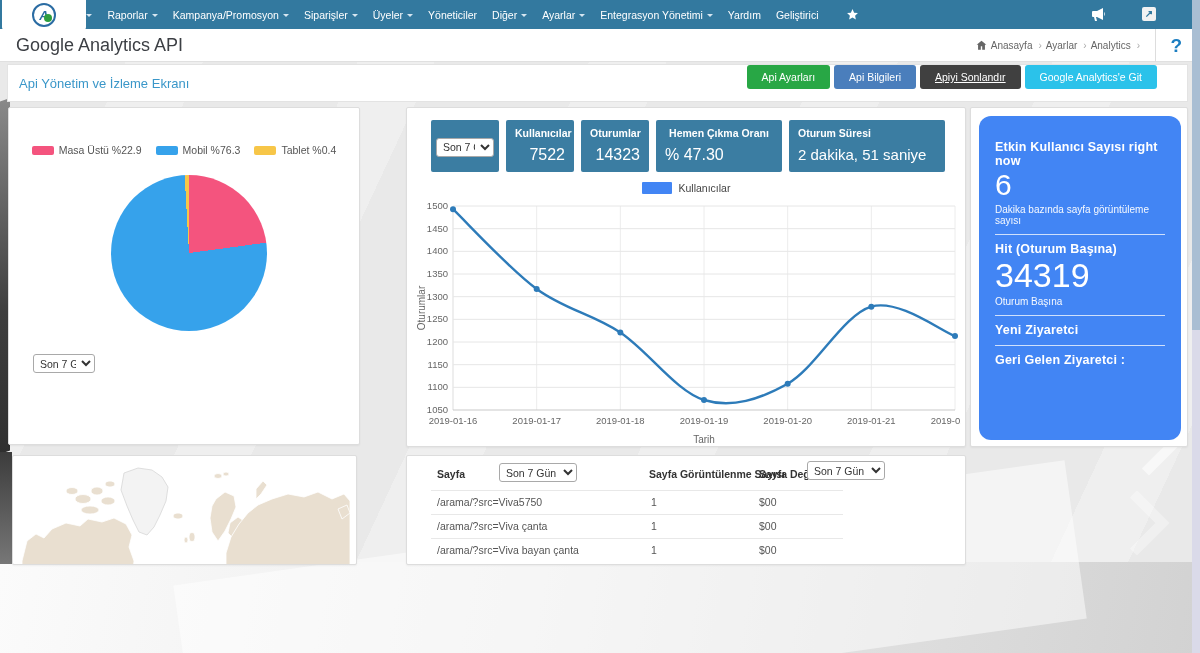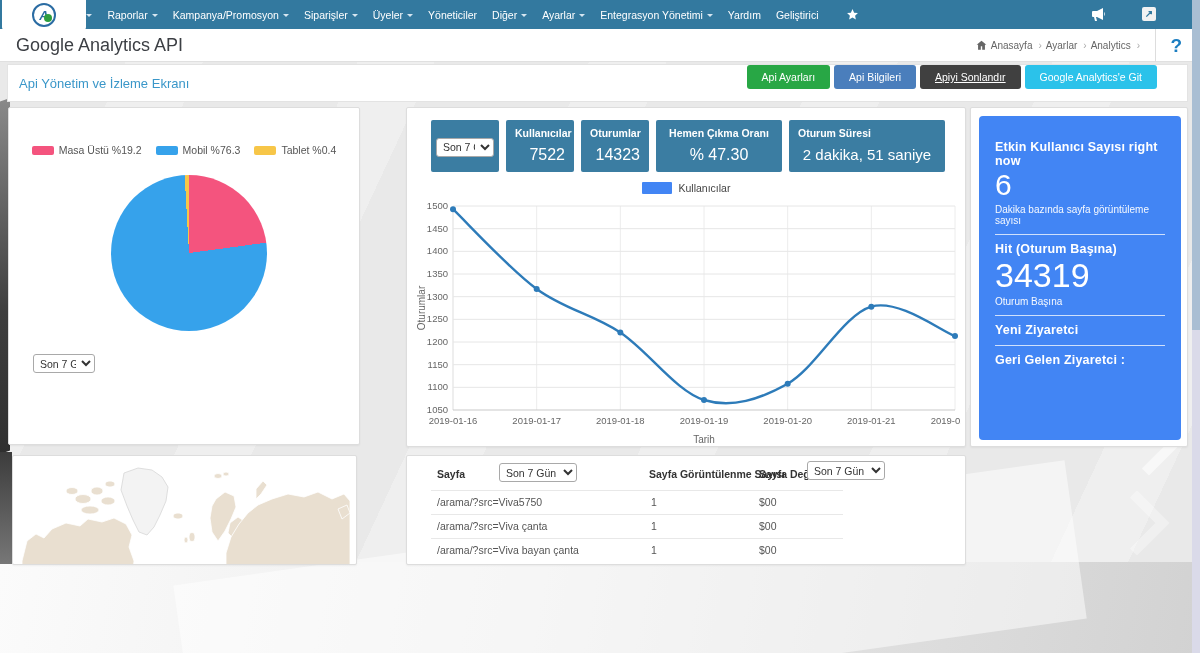--- a/index.html
+++ b/index.html
@@ -85,31 +85,31 @@
      font-family:"Liberation Sans",sans-serif; color:#333; height:19px; padding:0 2px; cursor:pointer; }
   .pie-period { position:absolute; left:24px; top:246px; width:62px; }
 
   
   .stats-row { position:absolute; left:24px; top:12px; display:flex; gap:7px; }
   .stat-box { background:#3b7da2; height:52px; border-radius:2px; color:#fff; padding:7px 9px 5px; }
   .stat-box .sb-label { font-size:10.5px; font-weight:bold; text-align:center; }
   .stat-box .sb-value { font-size:16px; text-align:right; margin-top:7px; }
   .sb-select-wrap { width:68px; display:flex; align-items:center; justify-content:center; }
   .sb-0 { width:68px; } .sb-1 { width:68px; } .sb-2 { width:126px; } .sb-3 { width:156px; }
-  .sb-2 .sb-value, .sb-3 .sb-value { text-align:center; }
+  .sb-2 .sb-value, .sb-3 .sb-value { text-align:left; }
   .sb-3 .sb-label { text-align:left; }
 
   
   .chart-legend { position:absolute; left:0; top:74px; width:100%; display:flex; justify-content:center;
      align-items:center; gap:7px; font-size:10.5px; color:#444; }
   .chart-legend .sw { width:30px; height:12px; border-radius:1px; }
   .chart-mount { position:absolute; left:10px; top:90px; width:544px; height:248px; }
 
   
-  .rt-inner { position:absolute; left:8px; top:8px; width:202px; height:324px; border-radius:4px;
+  .rt-inner { position:absolute; left:8px; top:8px; width:202px; height:324px; border-radius:12px;
      background:#4285f4; color:#fff; padding:14px 16px; overflow:hidden; }
   .rt-label { font-size:12.5px; font-weight:bold; letter-spacing:.2px; }
   .rt-value-sm { font-size:30px; font-weight:normal; line-height:1.15; }
   .rt-value { font-size:34px; font-weight:normal; line-height:1.15; }
   .rt-sub { font-size:10px; opacity:.95; margin-top:1px; }
   .rt-hr { border:none; border-top:1px solid rgba(255,255,255,.75); margin:8px 0 7px; }
 
   
   .pt-header { position:absolute; left:30px; top:12px; font-size:10.5px; font-weight:bold; color:#333; }
   .pt-h1 { left:30px; } .pt-h2 { left:242px; } .pt-h3 { left:352px; }
@@ -195,21 +195,21 @@
       <button class="tb-btn" style="background: rgb(74, 126, 188);">Api Bilgileri</button>
       <button class="tb-btn" style="background: #404040; text-decoration: underline;">Apiyi Sonlandır</button>
       <button class="tb-btn" style="background: rgb(43, 194, 234);">Google Analytics'e Git</button>
     </div>
   </div>
 
   <div class="card card-pie">
     <div class="pie-legend">
       <span class="pl-item">
         <span class="pl-swatch" style="background: rgb(244, 84, 126);"></span>
-        <span>Masa Üstü %19.2</span>
+        <span>Masa Üstü %22.9</span>
       </span>
       <span class="pl-item">
         <span class="pl-swatch" style="background: rgb(54, 162, 235);"></span>
         <span>Mobil %76.3</span>
       </span>
       <span class="pl-item">
         <span class="pl-swatch" style="background: rgb(247, 198, 72);"></span>
         <span>Tablet %0.4</span>
       </span>
     </div>

